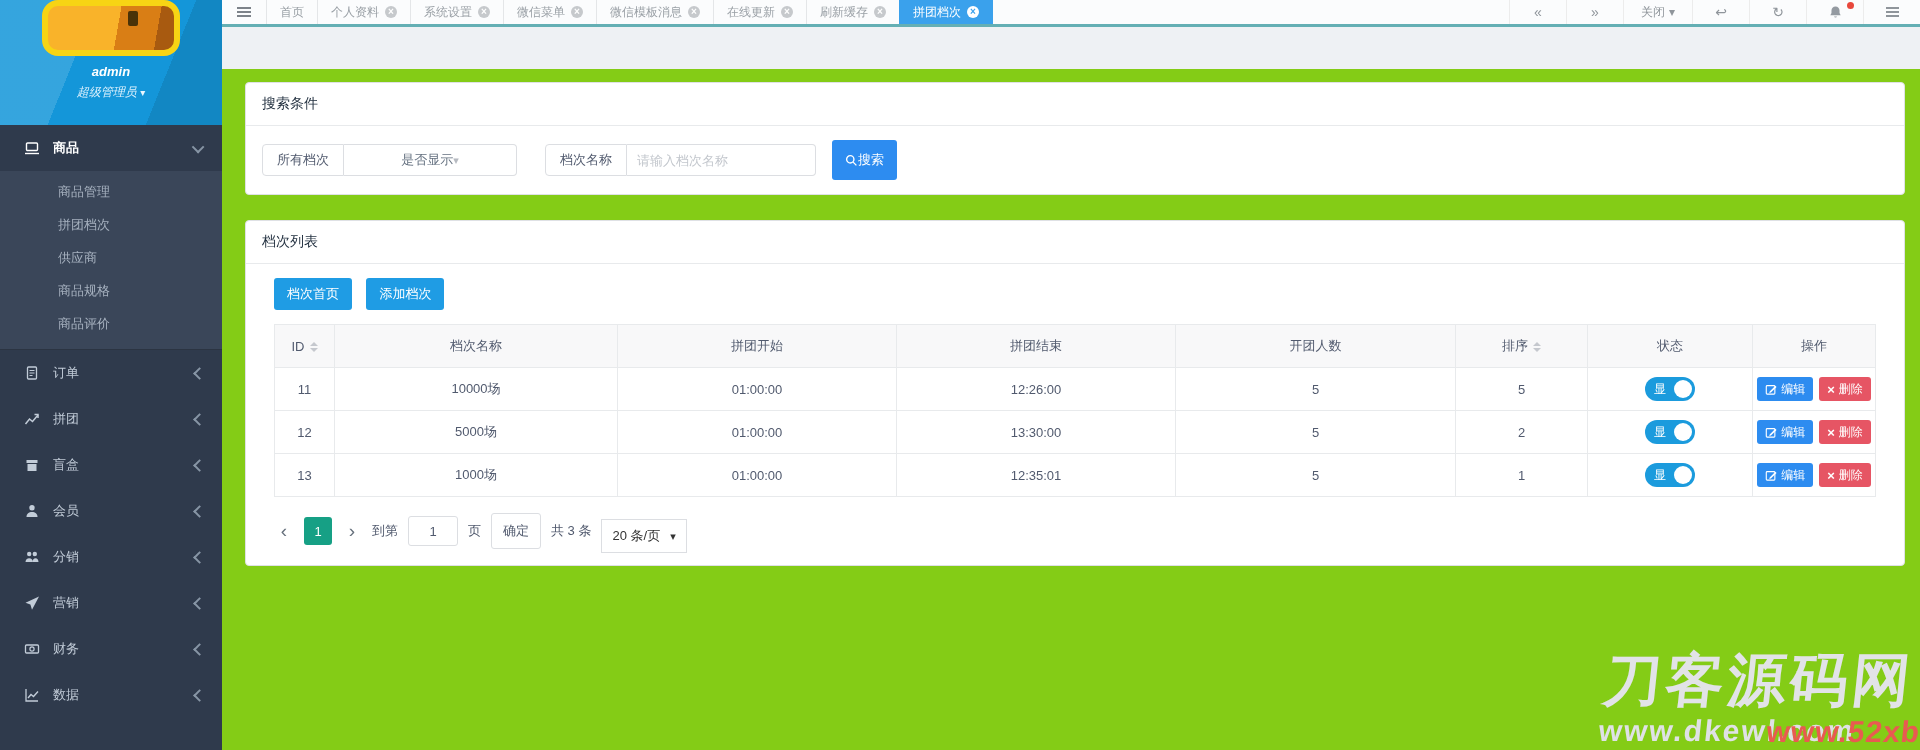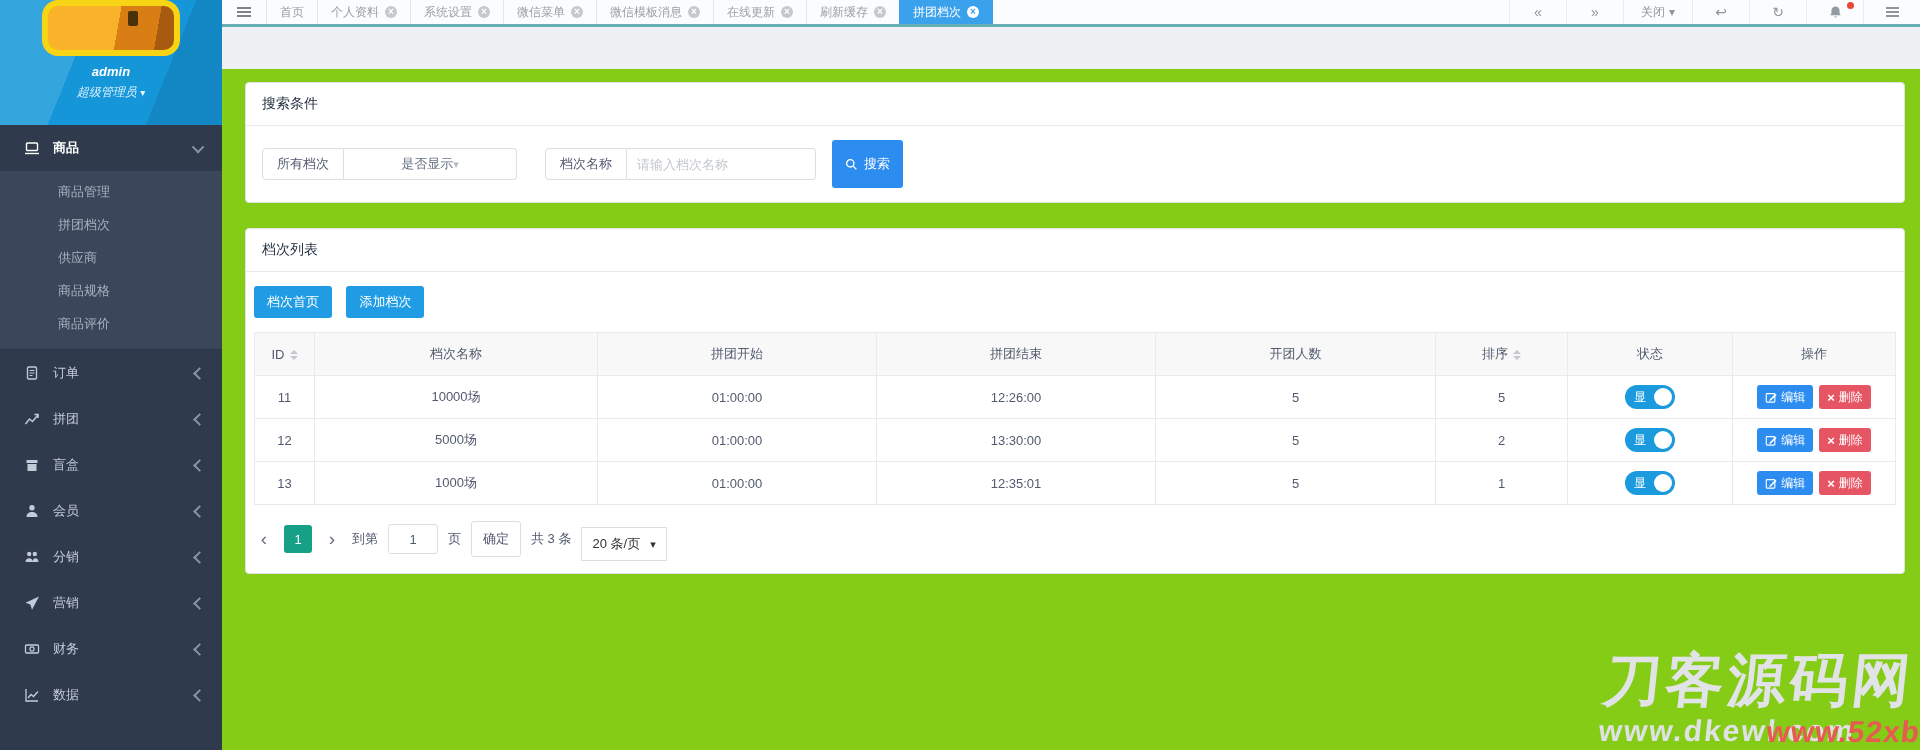--- a/index.html
+++ b/index.html
@@ -53,23 +53,23 @@
 
   .search-body{padding:14px 16px;display:flex;align-items:center;}
   .igroup{display:inline-flex;height:32px;}
   .ig-label{display:flex;align-items:center;padding:0 14px;border:1px solid #dcdee2;border-radius:4px 0 0 4px;font-size:13px;color:#515a6e;background:#fff;}
   .ig-select{display:flex;align-items:center;justify-content:center;width:152px;padding:0 10px;border:1px solid #dcdee2;border-left:none;border-radius:0 4px 4px 0;font-size:13px;color:#657180;cursor:pointer;background:#fff;}
   .ig-select .caret{color:#b6bac1;font-size:11px;}
   .ig-input{width:168px;padding:0 10px;border:1px solid #dcdee2;border-left:none;border-radius:0 4px 4px 0;font-size:13px;color:#515a6e;outline:none;background:#fff;}
   .ig-input::placeholder{color:#c3c7cd;}
   .g2{margin-left:28px;}
   .btn{border:none;cursor:pointer;color:#fff;border-radius:3px;font-size:13px;}
-  .btn-search{height:48px;padding:0 13px;background:#2d8cf0;margin-left:16px;display:inline-flex;align-items:center;gap:6px;}
-
-  .list-body{padding:14px 8px 12px;}
+  .btn-search{height:40px;padding:0 13px;background:#2d8cf0;margin-left:16px;display:inline-flex;align-items:center;}
+
+  .list-body{padding:14px 28px 12px;}
   .btn-blue{height:32px;padding:0 13px;background:#1f9ce4;margin-right:10px;}
 
   .grid{width:100%;border-collapse:collapse;margin-top:14px;table-layout:fixed;}
   .grid th{background:#f8f8f9;border:1px solid #e8eaec;height:40px;font-size:13px;color:#515a6e;font-weight:normal;text-align:center;}
   .grid td{border:1px solid #e8eaec;height:40px;font-size:13px;color:#515a6e;text-align:center;background:#fff;}
   .sorts{display:inline-flex;flex-direction:column;margin-left:5px;vertical-align:middle;gap:2px;}
   .sorts i{width:0;height:0;border-left:4px solid transparent;border-right:4px solid transparent;}
   .sorts .up{border-bottom:4px solid #c5c8ce;}
   .sorts .dn{border-top:4px solid #c5c8ce;}
 

